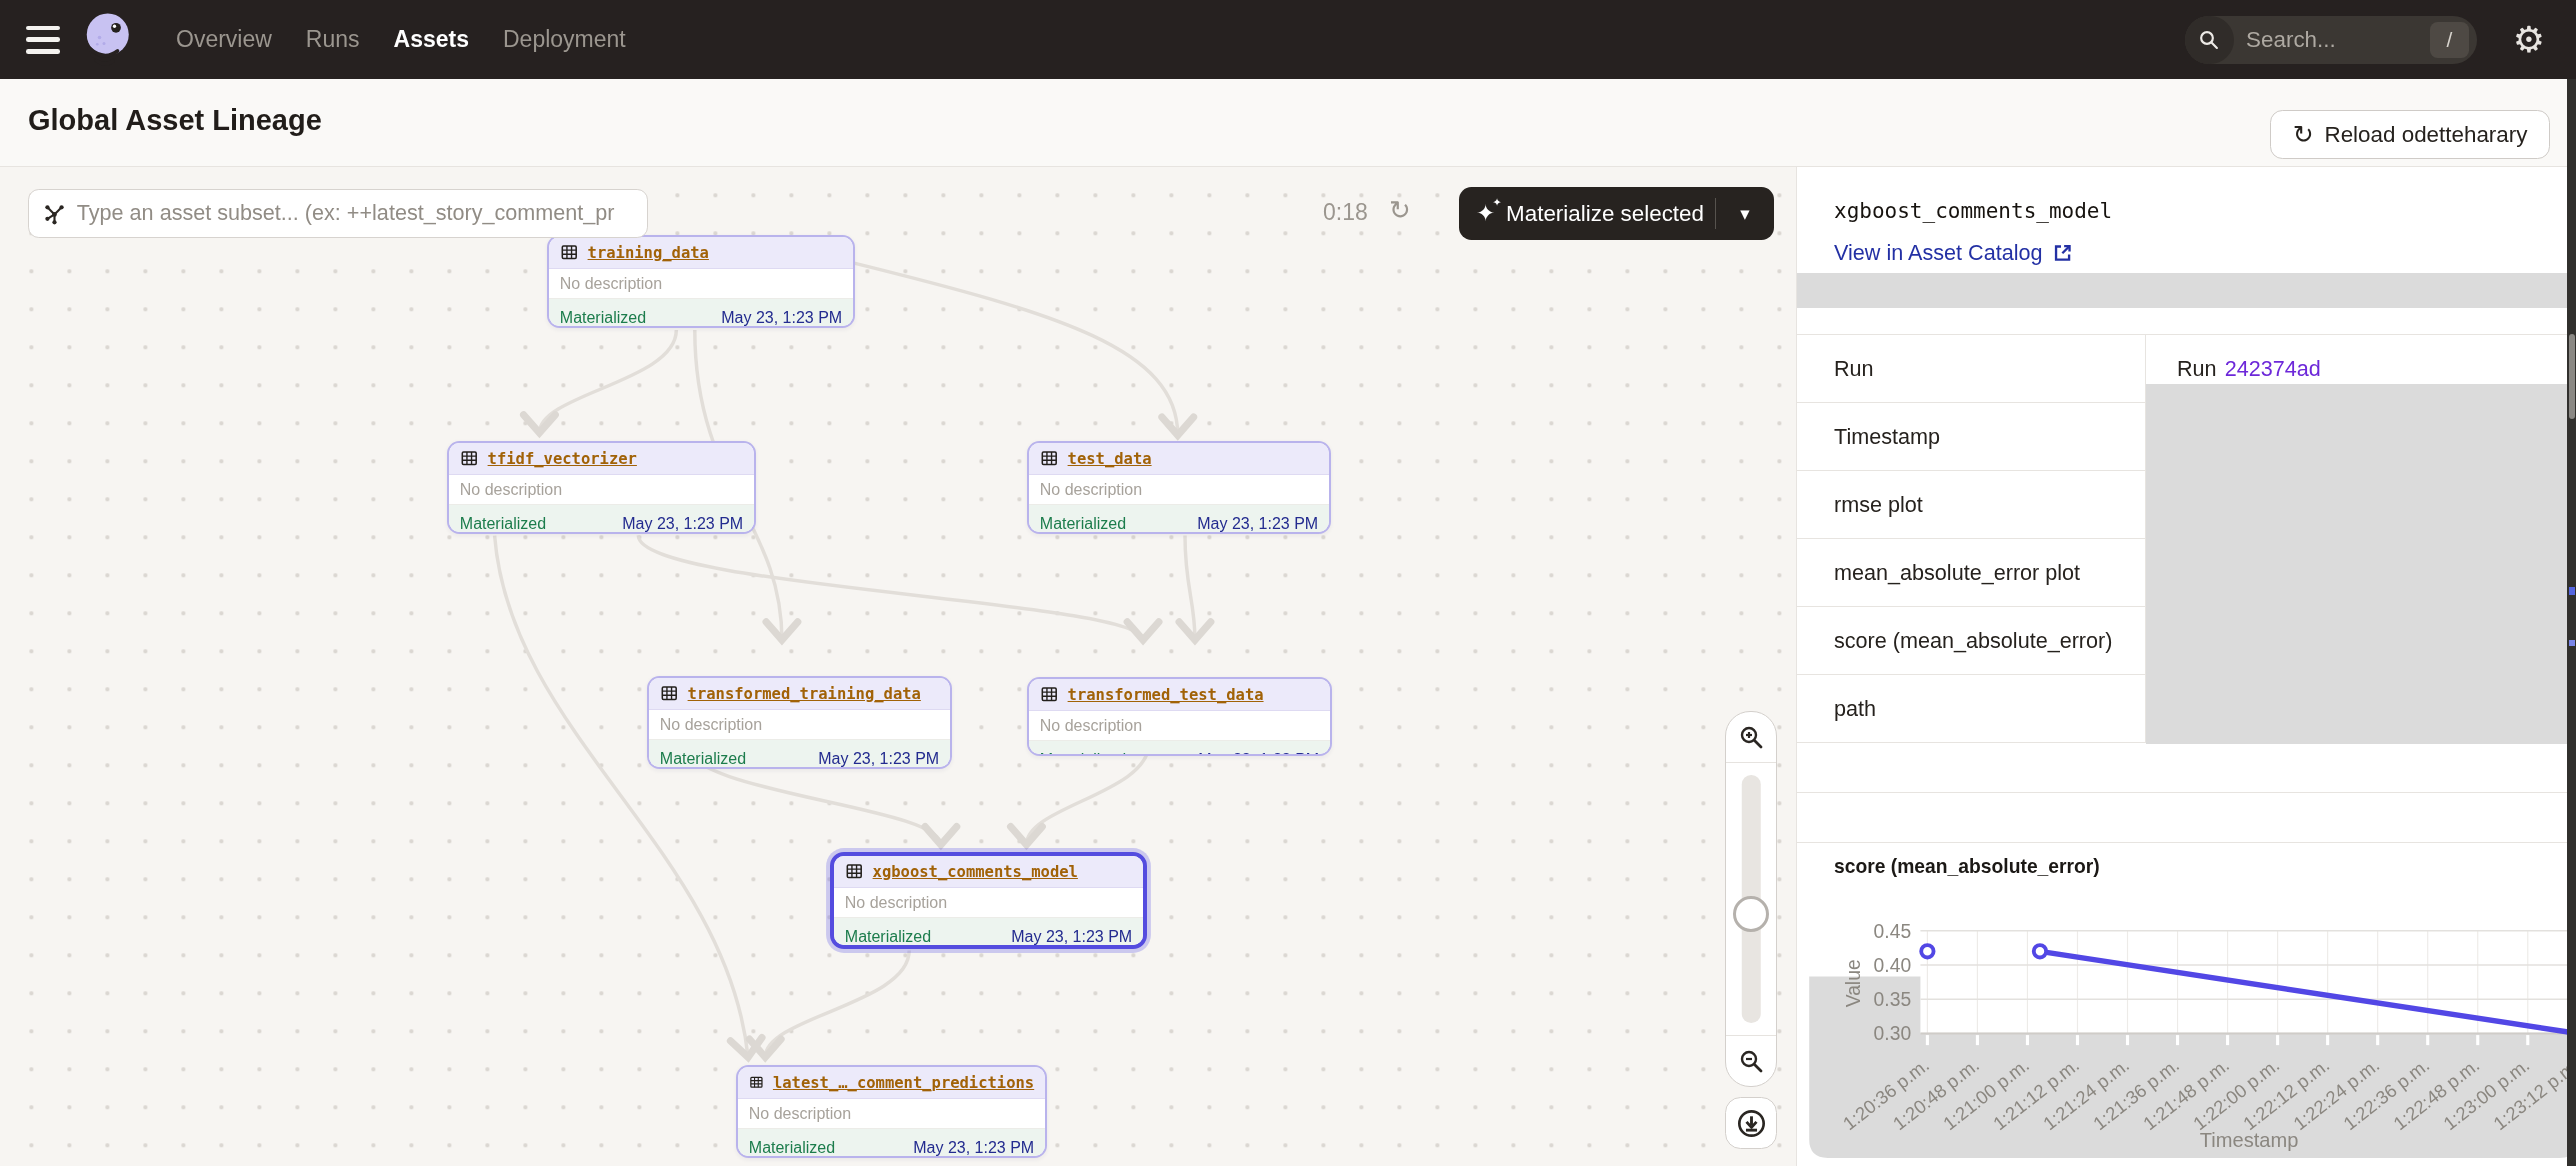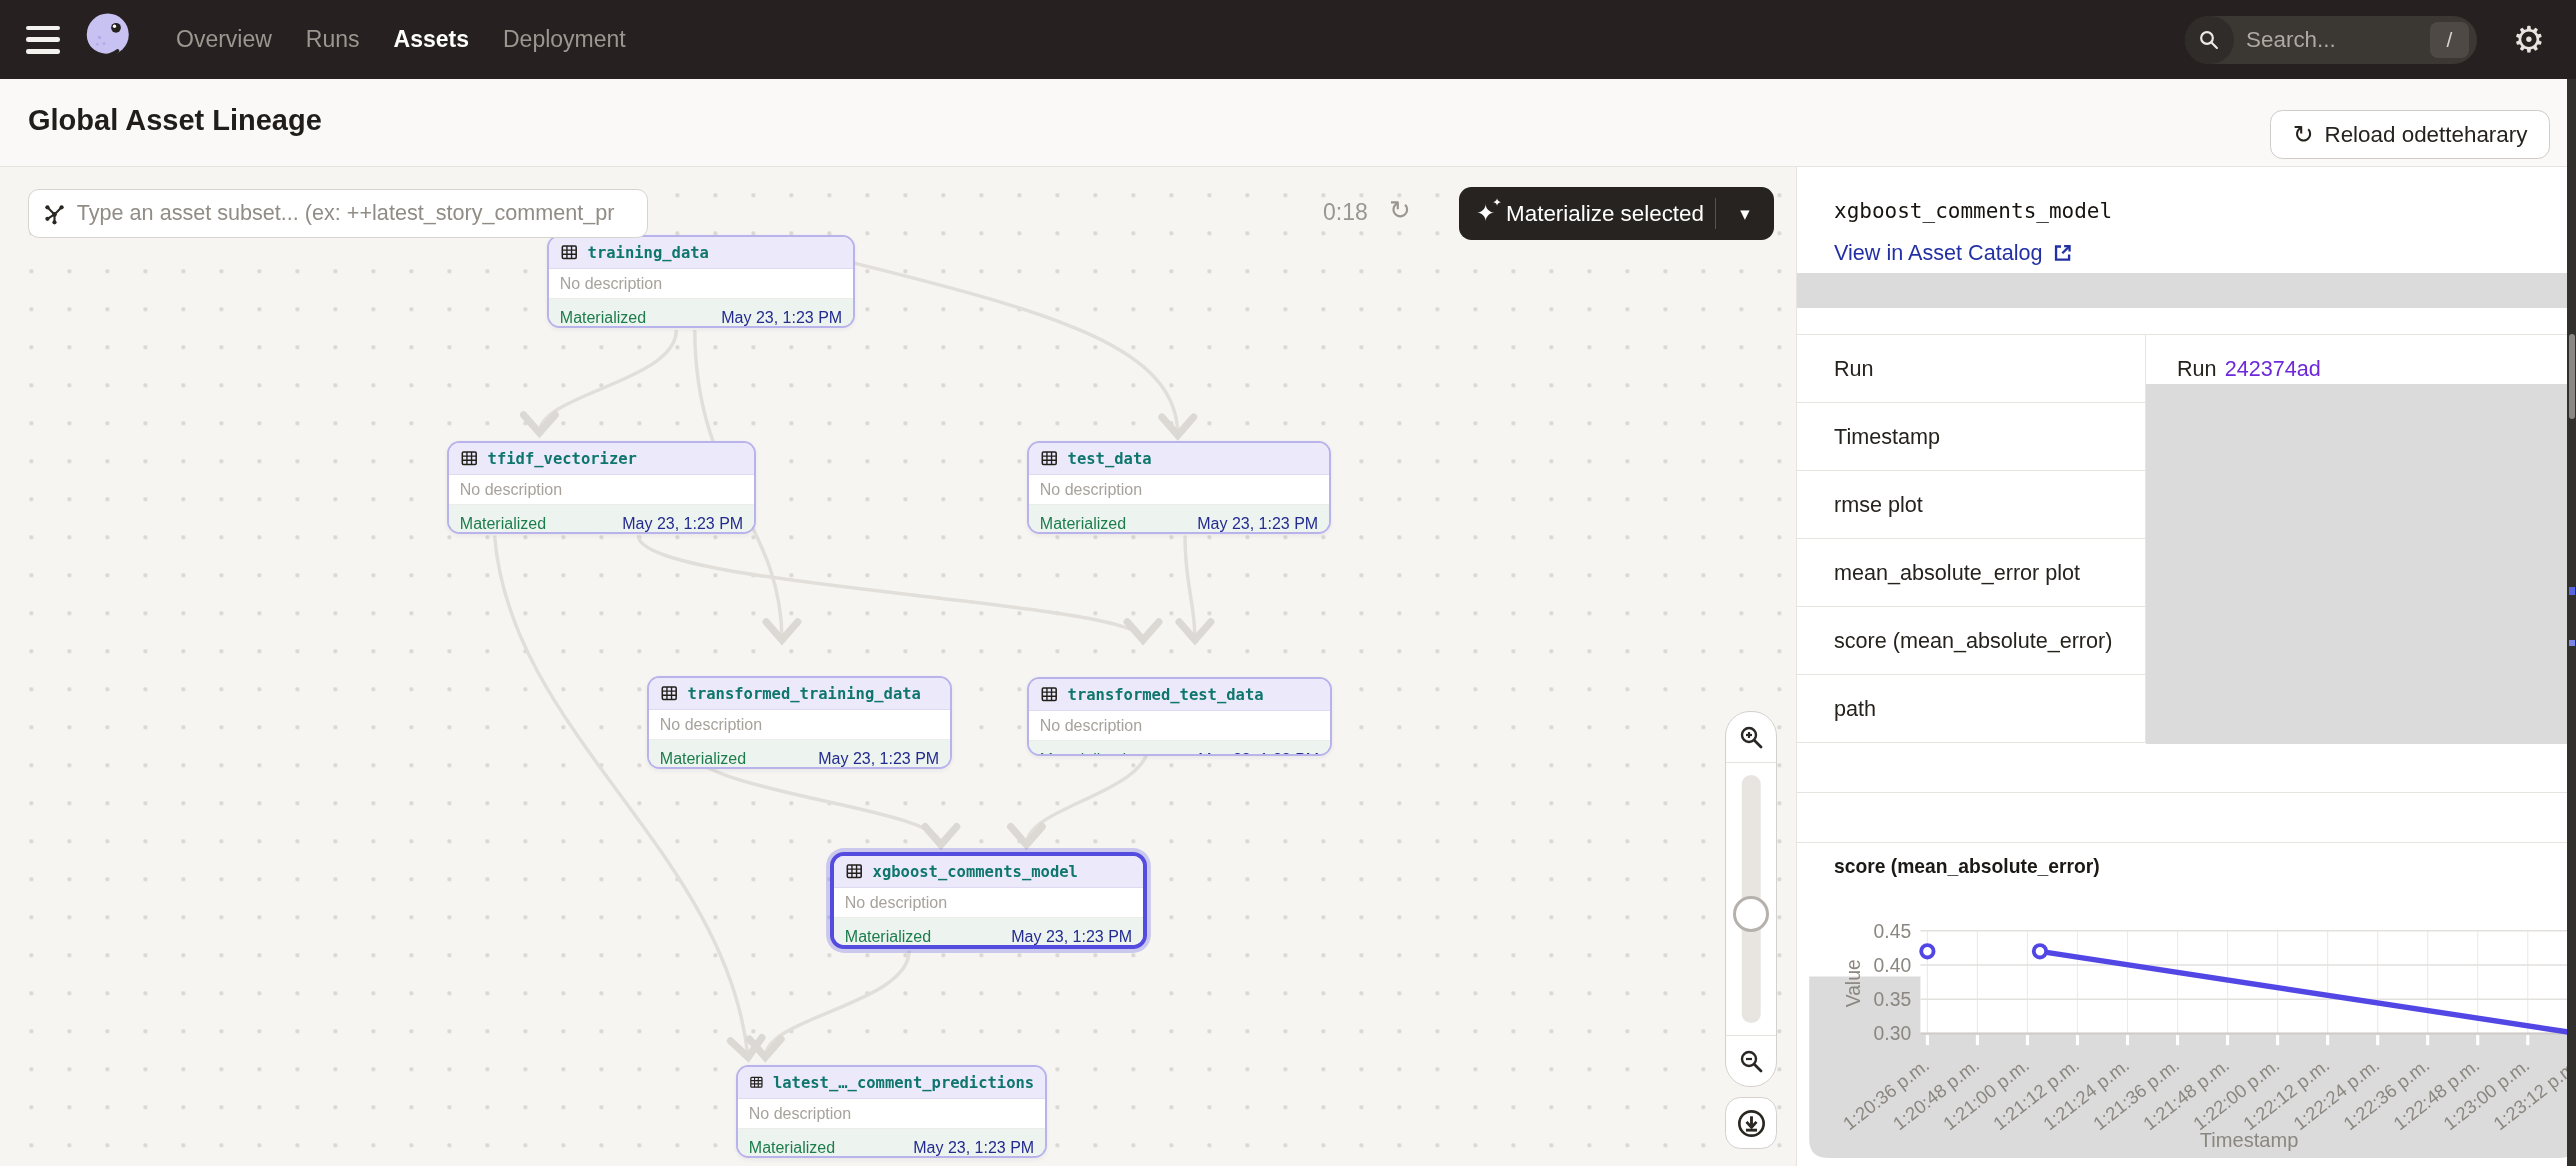--- a/index.html
+++ b/index.html
@@ -27,21 +27,21 @@
   .reload { position:absolute; right:26px; top:31px; height:49px; padding:0 21.6px; background:#FFFFFF; border:1.5px solid #CFCBC7; border-radius:12.4px; display:flex; align-items:center; gap:10.8px; font-size:22.4px; color:#26221E; cursor:pointer; }
   .reload .ricon { font-size:25px; line-height:1; }
 
   
   .graph { position:absolute; left:0; top:167px; width:1796px; height:1000px; background:#F7F5F2;
     background-image:radial-gradient(circle, #DBD7D2 1.9px, transparent 2.3px); background-size:38px 38px; background-position:12.4px 9.3px; overflow:hidden; }
   #edges { position:absolute; left:0; top:0; pointer-events:none; }
   .node { position:absolute; background:#fff; border:2.3px solid #B9B3EC; border-radius:12.4px; overflow:hidden; cursor:pointer; box-shadow:0 1.5px 4.6px rgba(40,35,80,.06); }
   .node.sel { border:4.6px solid #544CDF; border-radius:14px; box-shadow:0 0 0 3.9px rgba(90,82,230,.28); }
   .nhead { height:32px; background:#ECEAFA; border-bottom:1.5px solid #DEDAF2; display:flex; align-items:center; gap:9.3px; padding:0 10.8px; }
-  .nname { font-family:"DejaVu Sans Mono", monospace; font-size:15.5px; font-weight:600; color:#0f766e; white-space:nowrap; }
+  .nname { font-family:"DejaVu Sans Mono", monospace; font-size:15.5px; font-weight:600; color:#a16207; white-space:nowrap;text-decoration:underline; }
   .ndesc { height:30px; display:flex; align-items:center; padding:0 10.8px; font-size:16px; color:#A7A29B; border-bottom:1.5px solid #ECECE8; }
   .nfoot { height:28px; background:#EDF4EF; display:flex; align-items:flex-end; justify-content:space-between; padding:0 10.8px; }
   .nstat { font-size:16px; color:#1C7C4C; }
   .ndate { font-size:16px; color:#232B8F; }
 
   .gtoolbar-input { position:absolute; left:28px; top:21.6px; width:620px; height:49px; background:#fff; border:1.5px solid #D7D3CF; border-radius:10.8px; display:flex; align-items:center; padding:0 14px; gap:10.8px; cursor:text; }
   .gtoolbar-input .ph { font-size:21.6px; color:#918C85; white-space:nowrap; overflow:hidden; }
   .gtimer { position:absolute; left:1323px; top:32px; font-size:23px; color:#9B968F; }
   .grefresh { position:absolute; left:1389px; top:28px; font-size:26px; color:#9B968F; cursor:pointer; }
   .matbtn { position:absolute; left:1459px; top:20px; width:315px; height:53px; background:#272320; border-radius:12.4px; display:flex; align-items:center; color:#fff; cursor:pointer; }

